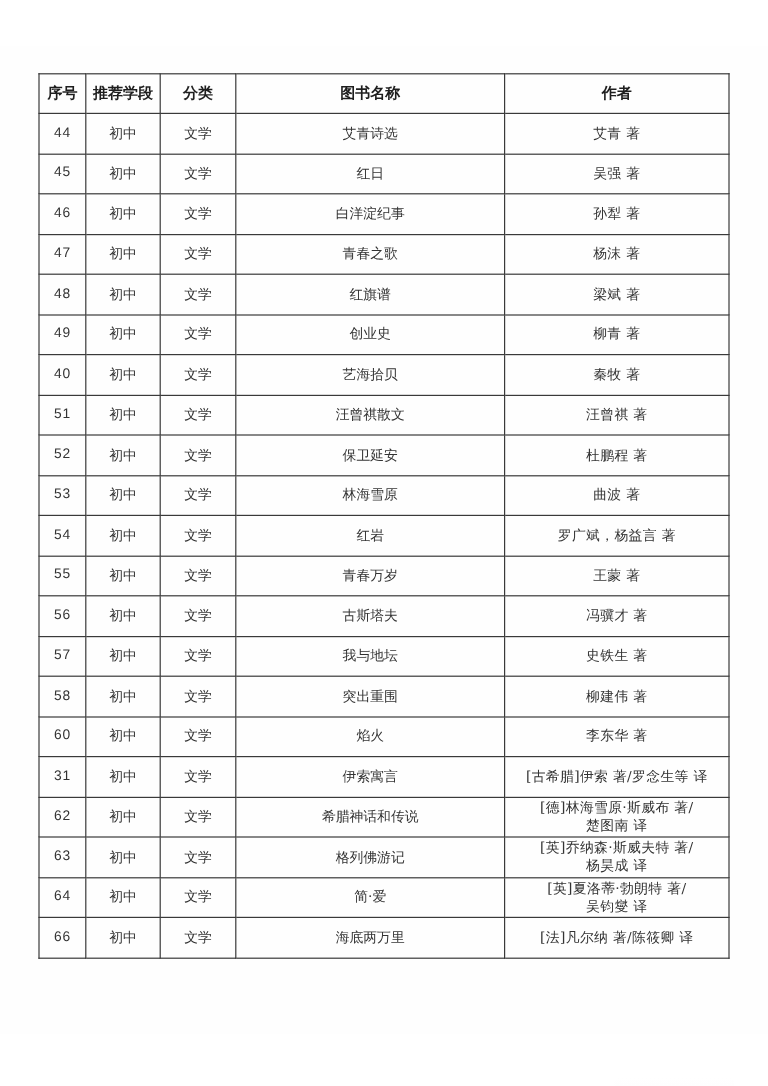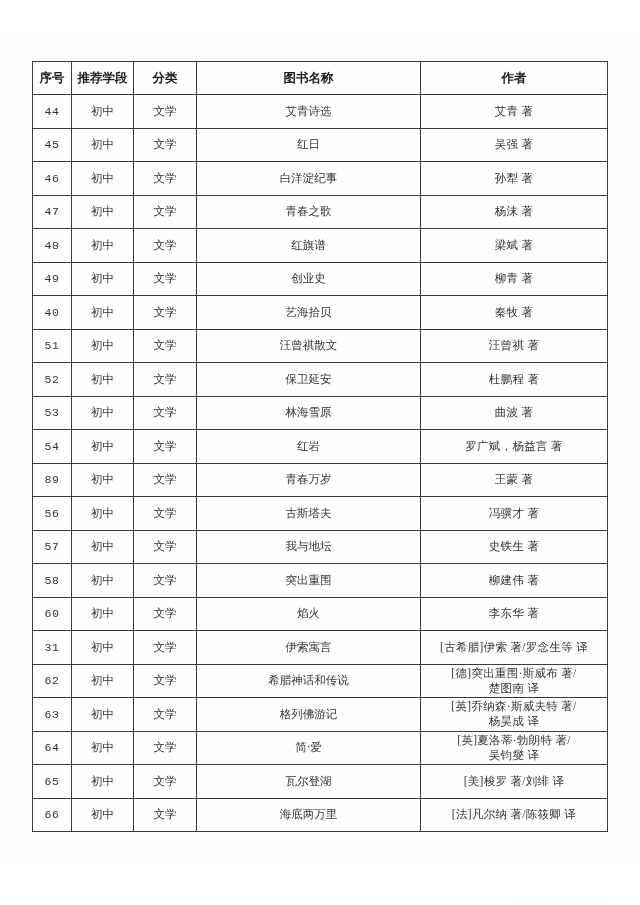--- a/index.html
+++ b/index.html
@@ -45,27 +45,26 @@
       font-size: 12.5px;
       color: #1e1e1e;
     }
     table.booklist td {
       height: 32.5px;
       font-size: 11.5px;
       color: #333333;
       line-height: 15px;
     }
     td.num {
-      font-family: Liberation Mono, monospace;
+      font-family: Liberation Sans, sans-serif;
       font-size: 12px;
       letter-spacing: 0.5px;
     }
     td.author {
       letter-spacing: 0.3px;
-      font-family: Liberation Serif, serif;
     }
     td.author .line {
       display: block;
     }
     .page-number {
       position: absolute;
       left: 0;
       width: 640px;
       top: 872px;
       text-align: center;
@@ -208,21 +207,21 @@
     <td class="num">54</td>
     <td>初中</td>
     <td>文学</td>
     <td>红岩</td>
     <td class="author">
             <span class="line">罗广斌，杨益言 著</span>
           </td>
   </tr>
 
   <tr>
-    <td class="num">89</td>
+    <td class="num">55</td>
     <td>初中</td>
     <td>文学</td>
     <td>青春万岁</td>
     <td class="author">
             <span class="line">王蒙 著</span>
           </td>
   </tr>
 
   <tr>
     <td class="num">56</td>
@@ -274,21 +273,21 @@
             <span class="line">[古希腊]伊索 著/罗念生等 译</span>
           </td>
   </tr>
 
   <tr>
     <td class="num">62</td>
     <td>初中</td>
     <td>文学</td>
     <td>希腊神话和传说</td>
     <td class="author">
-            <span class="line">[德]突出重围·斯威布 著/</span>
+            <span class="line">[德]林海雪原·斯威布 著/</span>
             <span class="line">楚图南 译</span>
           </td>
   </tr>
 
   <tr>
     <td class="num">63</td>
     <td>初中</td>
     <td>文学</td>
     <td>格列佛游记</td>
     <td class="author">
@@ -301,29 +300,20 @@
     <td class="num">64</td>
     <td>初中</td>
     <td>文学</td>
     <td>简·爱</td>
     <td class="author">
             <span class="line">[英]夏洛蒂·勃朗特 著/</span>
             <span class="line">吴钧燮 译</span>
           </td>
   </tr>
 
-  <tr>
-    <td class="num">65</td>
-    <td>初中</td>
-    <td>文学</td>
-    <td>瓦尔登湖</td>
-    <td class="author">
-            <span class="line">[美]梭罗 著/刘绯 译</span>
-          </td>
-  </tr>
 
   <tr>
     <td class="num">66</td>
     <td>初中</td>
     <td>文学</td>
     <td>海底两万里</td>
     <td class="author">
             <span class="line">[法]凡尔纳 著/陈筱卿 译</span>
           </td>
   </tr>

